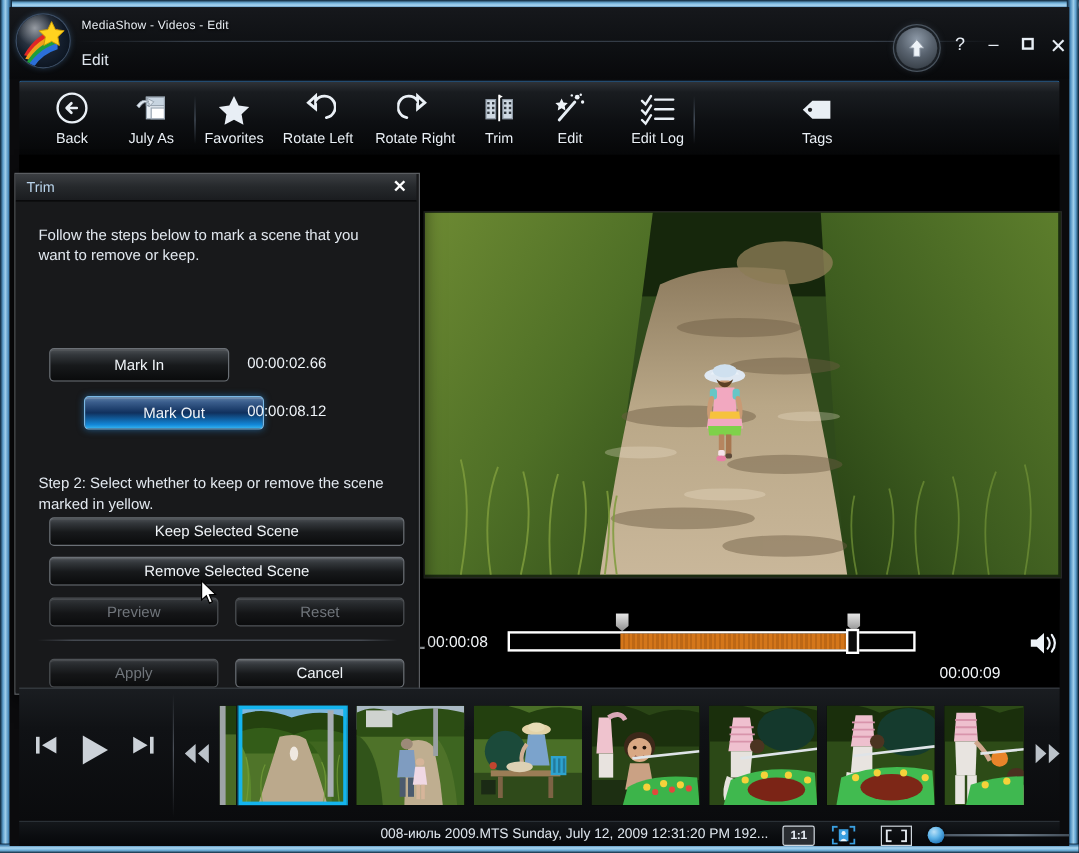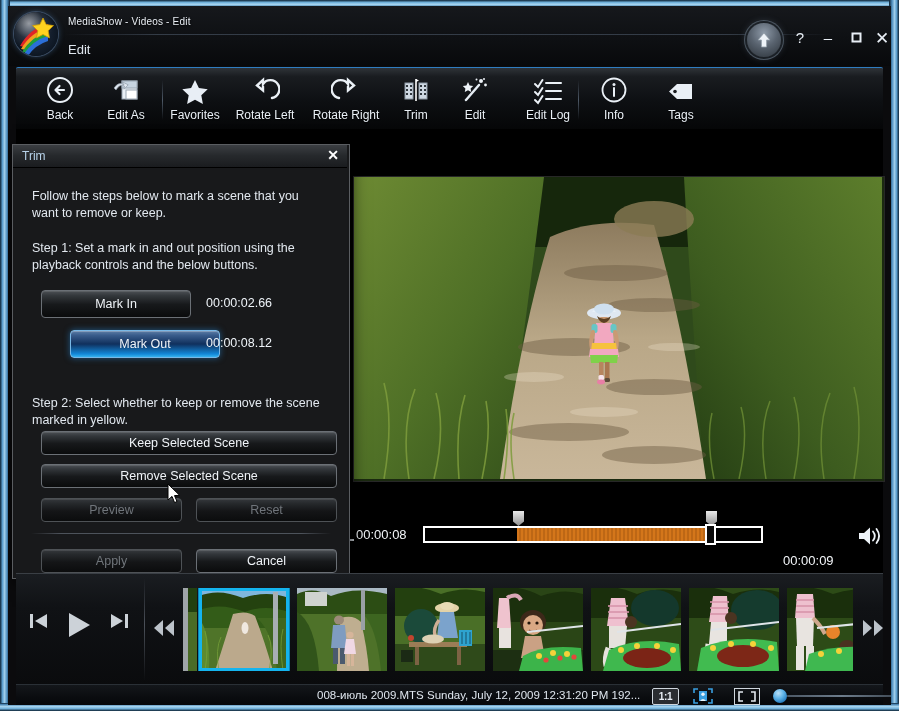--- a/index.html
+++ b/index.html
@@ -372,21 +372,21 @@
 
       <div class="tb-item" style="left:78px;width:64px;">
         <div class="tb-ico">
           <svg width="30" height="30" viewBox="0 0 30 30">
             <rect x="11" y="6" width="15" height="18" fill="#e9eff5" stroke="#9aa6b2"></rect>
             <rect x="11" y="6" width="15" height="7" fill="#c7d4e0" stroke="#9aa6b2"></rect>
             <rect x="15" y="15" width="11" height="9" fill="#ffffff" stroke="#9aa6b2"></rect>
             <path d="M3 13 q5 -7 10 -3 l-1.8 -3.2 6 3 -4.2 4.4 0.4 -3.2 q-4.6 -2.6 -8.4 4Z" fill="#dfe7ef" stroke="#8e9aa6" stroke-width=".7"></path>
           </svg>
         </div>
-        <div class="tb-lbl">Edit As</div>
+        <div class="tb-lbl">July As</div>
       </div>
 
       <div class="tb-divider" style="left:146px;"></div>
 
       <div class="tb-item" style="left:148px;width:62px;">
         <div class="tb-ico">
           <svg width="30" height="28" viewBox="0 0 30 28">
             <path d="M15 3 l3.9 8 8.8 1.2 -6.4 6.1 1.6 8.7 -7.9-4.2 -7.9 4.2 1.6-8.7 -6.4-6.1 8.8-1.2 Z" fill="#e8eef5"></path>
           </svg>
         </div>
@@ -462,30 +462,20 @@
                 <path d="M13 14 H28"></path>
                 <path d="M13 22 H28"></path>
             </g>
           </svg>
         </div>
         <div class="tb-lbl">Edit Log</div>
       </div>
 
       <div class="tb-divider" style="left:562px;"></div>
 
-      <div class="tb-item" style="left:570px;width:56px;">
-        <div class="tb-ico">
-          <svg width="30" height="30" viewBox="0 0 30 30">
-            <circle cx="15" cy="15" r="11.5" fill="none" stroke="#eaf0f6" stroke-width="1.8"></circle>
-            <circle cx="15" cy="9.5" r="1.5" fill="#eaf0f6"></circle>
-            <path d="M15 13 L15 21" stroke="#eaf0f6" stroke-width="2" stroke-linecap="round"></path>
-          </svg>
-        </div>
-        <div class="tb-lbl">Info</div>
-      </div>
 
       <div class="tb-item" style="left:636px;width:58px;">
         <div class="tb-ico">
           <svg width="30" height="26" viewBox="0 0 30 26">
             <path d="M26 5 L11 5 L3 12.5 L11 20 L26 20 Z" fill="#e9eff5"></path>
             <circle cx="9" cy="12.5" r="1.8" fill="#1b1d20"></circle>
           </svg>
         </div>
         <div class="tb-lbl">Tags</div>
       </div>
@@ -614,21 +604,20 @@
     </div>
 
     <div class="dialog">
       <div class="dlg-title">
         <div class="dlg-title-txt">Trim</div>
         <div class="dlg-close">✕</div>
       </div>
 
       <div class="dlg-body">
         <div class="dlg-p p1">Follow the steps below to mark a scene that you want to remove or keep.</div>
-        <div class="dlg-p p2">Step 1: Set a mark in and out position using the playback controls and the below buttons.</div>
 
         <div class="btn b-markin">Mark In</div>
         <div class="tc tc-in">00:00:02.66</div>
 
         <div class="btn hover b-markout">Mark Out</div>
         <div class="tc tc-out">00:00:08.12</div>
 
         <div class="dlg-p p3">Step 2: Select whether to keep or remove the scene marked in yellow.</div>
 
         <div class="btn b-keep">Keep Selected Scene</div>

